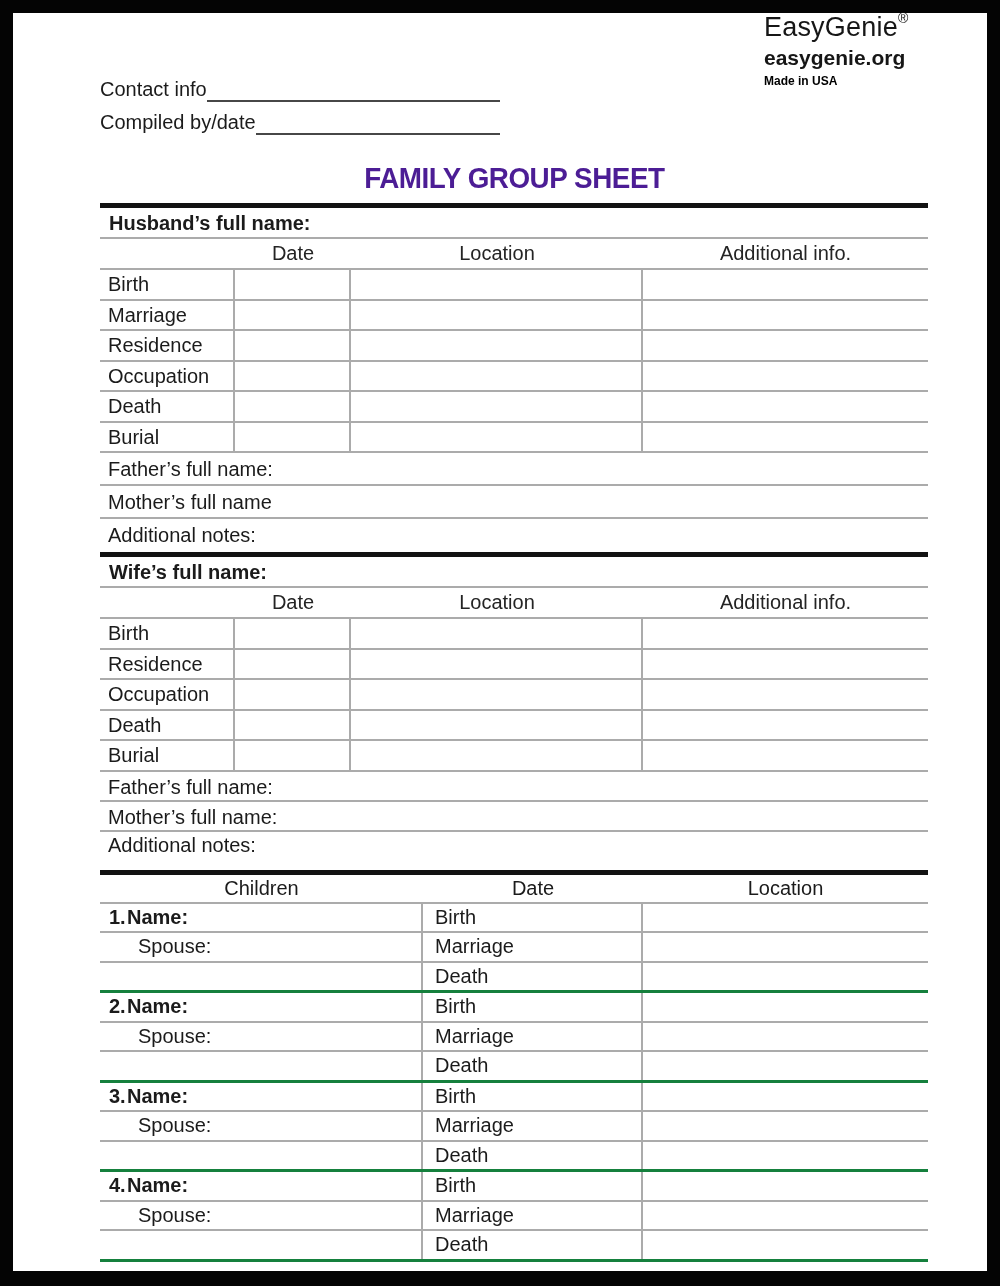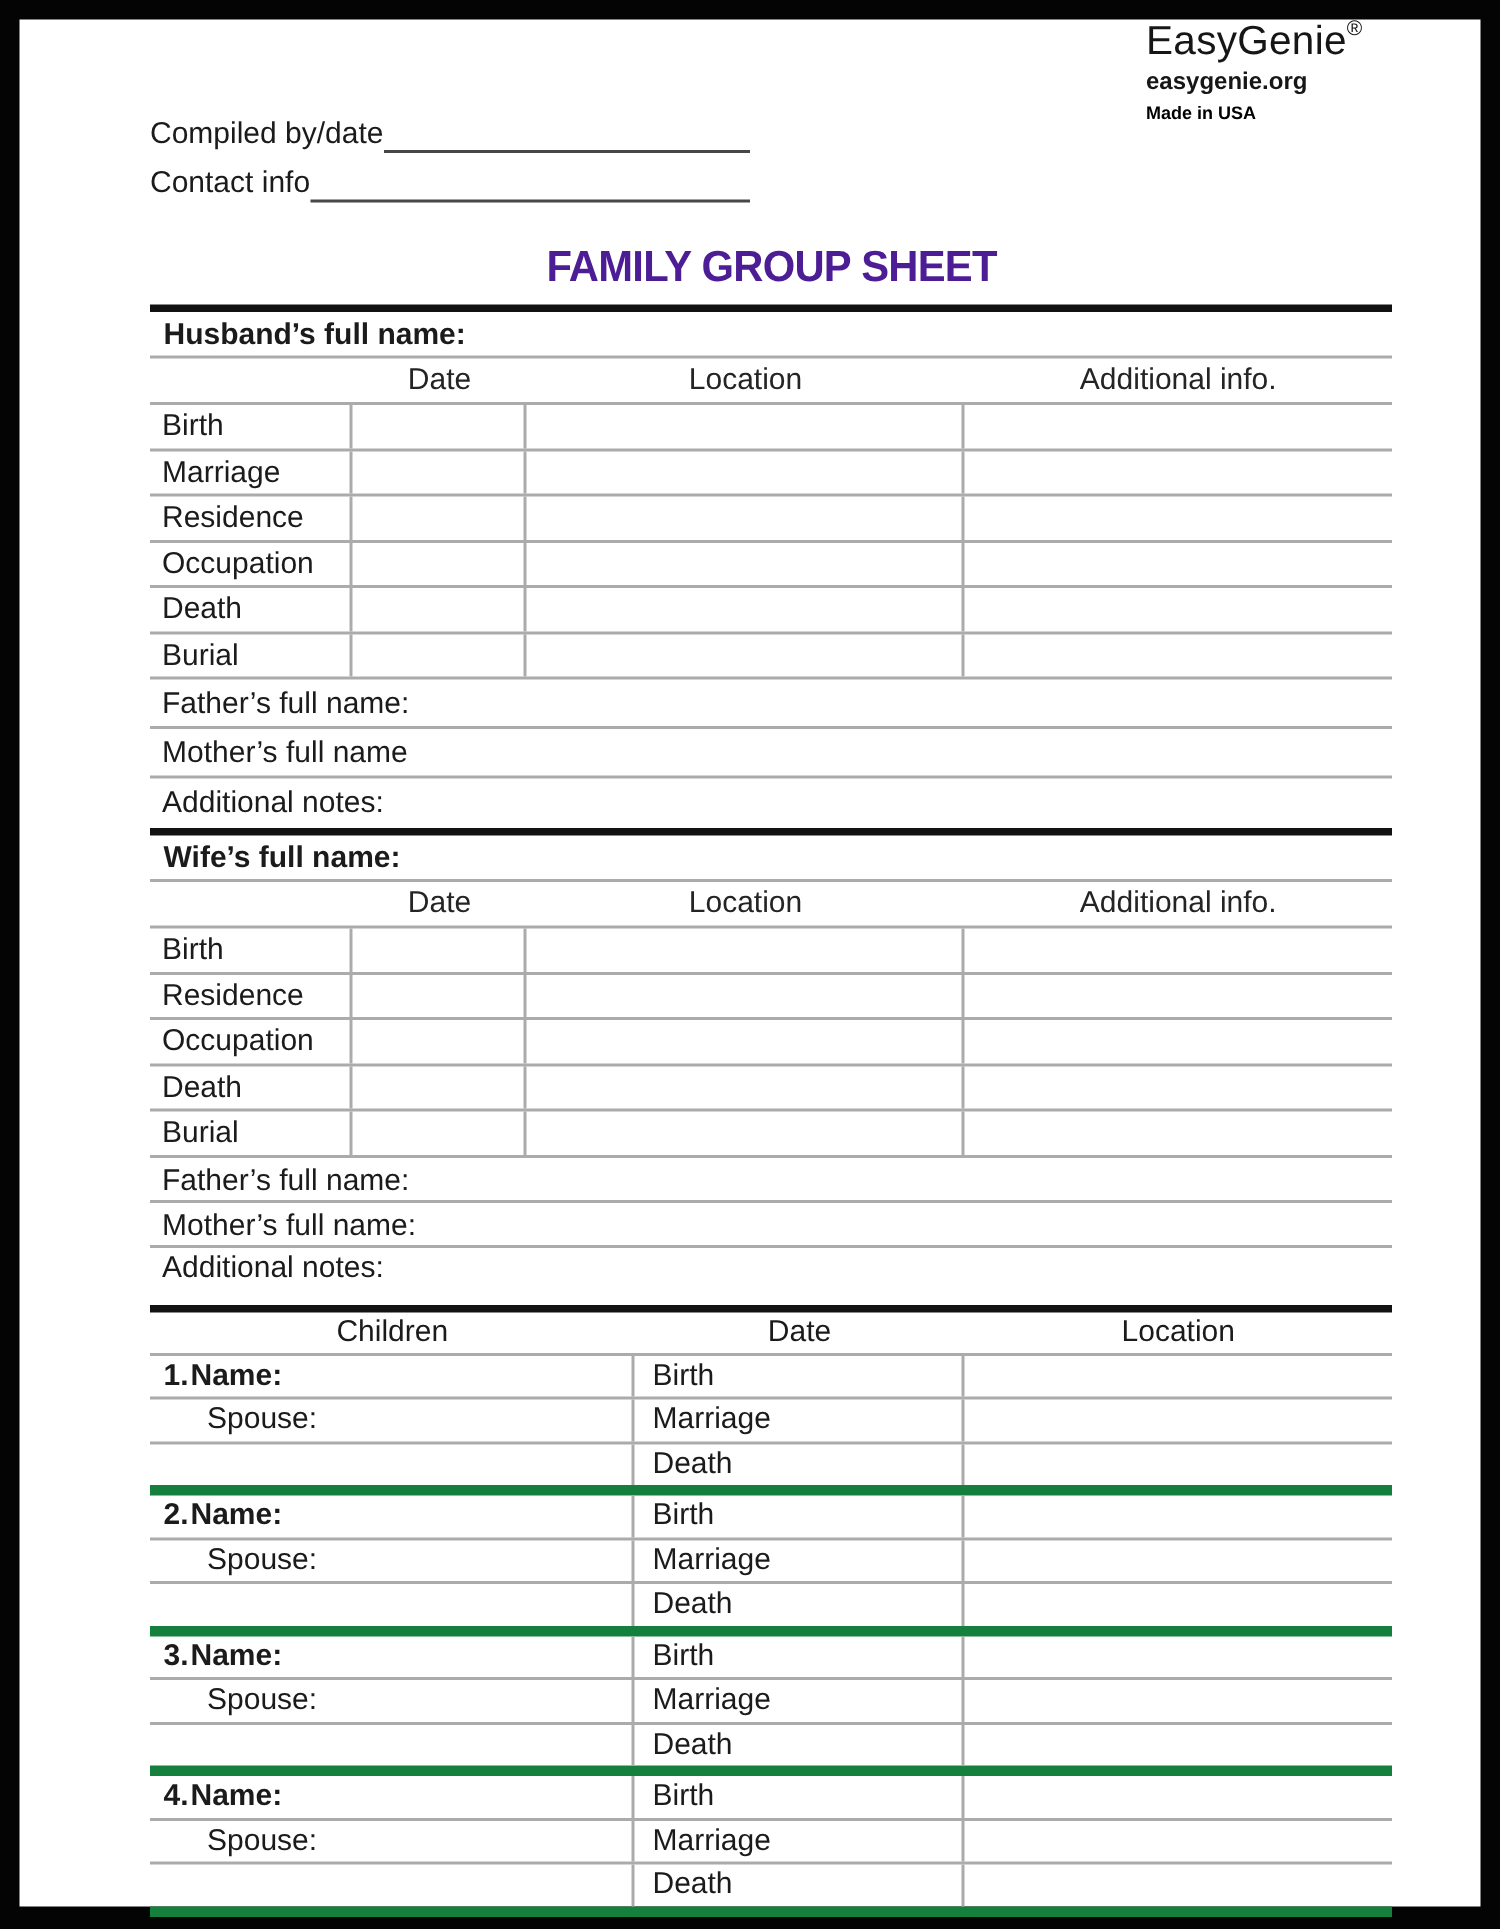--- a/index.html
+++ b/index.html
@@ -20,21 +20,21 @@
   .content{margin:0 59px 0 87px;width:828px;}
 
   
   .tophdr{padding-top:56px;position:relative;}
   .fieldline{display:flex;align-items:flex-end;width:400px;height:33px;font-size:20px;}
   .fieldline .lbl{white-space:nowrap;padding-bottom:1px;}
   .fieldline .blank{flex:1;border-bottom:2px solid #474747;height:100%;}
   .brand{position:absolute;top:-3px;right:-26px;width:190px;}
   .brand .bname{font-size:27px;letter-spacing:.2px;color:#161616;}
   .brand .bname sup{font-size:14px;vertical-align:13px;}
-  .brand .bsite{font-size:16px;font-weight:bold;margin-top:3px;color:#161616;}
+  .brand .bsite{font-size:21px;font-weight:bold;margin-top:3px;color:#161616;}
   .brand .bmade{font-size:12px;font-weight:bold;margin-top:4px;color:#000000;}
 
   
   .title{margin-top:27px;text-align:center;font-size:29px;font-weight:bold;
          letter-spacing:-0.5px;color:#4c1d95;height:32px;}
   .title span{display:inline-block;transform:scaleX(.96);}
 
   
   .thin{border-bottom:2px solid #ababab;}
   .sec{border-top:5px solid #121212;margin-top:6px;}
@@ -47,40 +47,40 @@
   .drow{height:28.5px;line-height:28.5px;font-size:20px;}
   .cell{box-sizing:border-box;}
   .v{border-right:2px solid #ababab;}
   .rowlbl{padding-left:8px;}
   .fullrow{height:33px;line-height:33px;font-size:20px;padding-left:8px;box-sizing:border-box;}
   .fullrow.w{height:30px;line-height:30px;}
   .fullrow.last{border-bottom:none;}
 
   
   .chdr{height:27px;line-height:27px;font-size:20px;}
-  .child-block{border-bottom:7px solid #15803d;}
+  .child-block{border-bottom:3px solid #15803d;}
   .child-block .crow{height:27.5px;line-height:27.5px;font-size:20px;}
   .num{display:inline-block;width:27px;padding-left:9px;font-weight:bold;box-sizing:border-box;}
   .cname{font-weight:bold;}
   .spouse{padding-left:38px;}
   .evt{padding-left:12px;}
 </style>
 </head>
 <body>
 
 <div class="page">
   <div class="content">
 
     <div class="tophdr">
       <div class="fieldline">
+        <span class="lbl">Contact info</span>
+        <span class="blank"></span>
+      </div>
+      <div class="fieldline">
         <span class="lbl">Compiled by/date</span>
-        <span class="blank"></span>
-      </div>
-      <div class="fieldline">
-        <span class="lbl">Contact info</span>
         <span class="blank"></span>
       </div>
       <div class="brand">
         <div class="bname"><span>EasyGenie</span><sup>®</sup></div>
         <div class="bsite">easygenie.org</div>
         <div class="bmade">Made in USA</div>
       </div>
     </div>
 
     <div class="title"><span>FAMILY GROUP SHEET</span></div>

